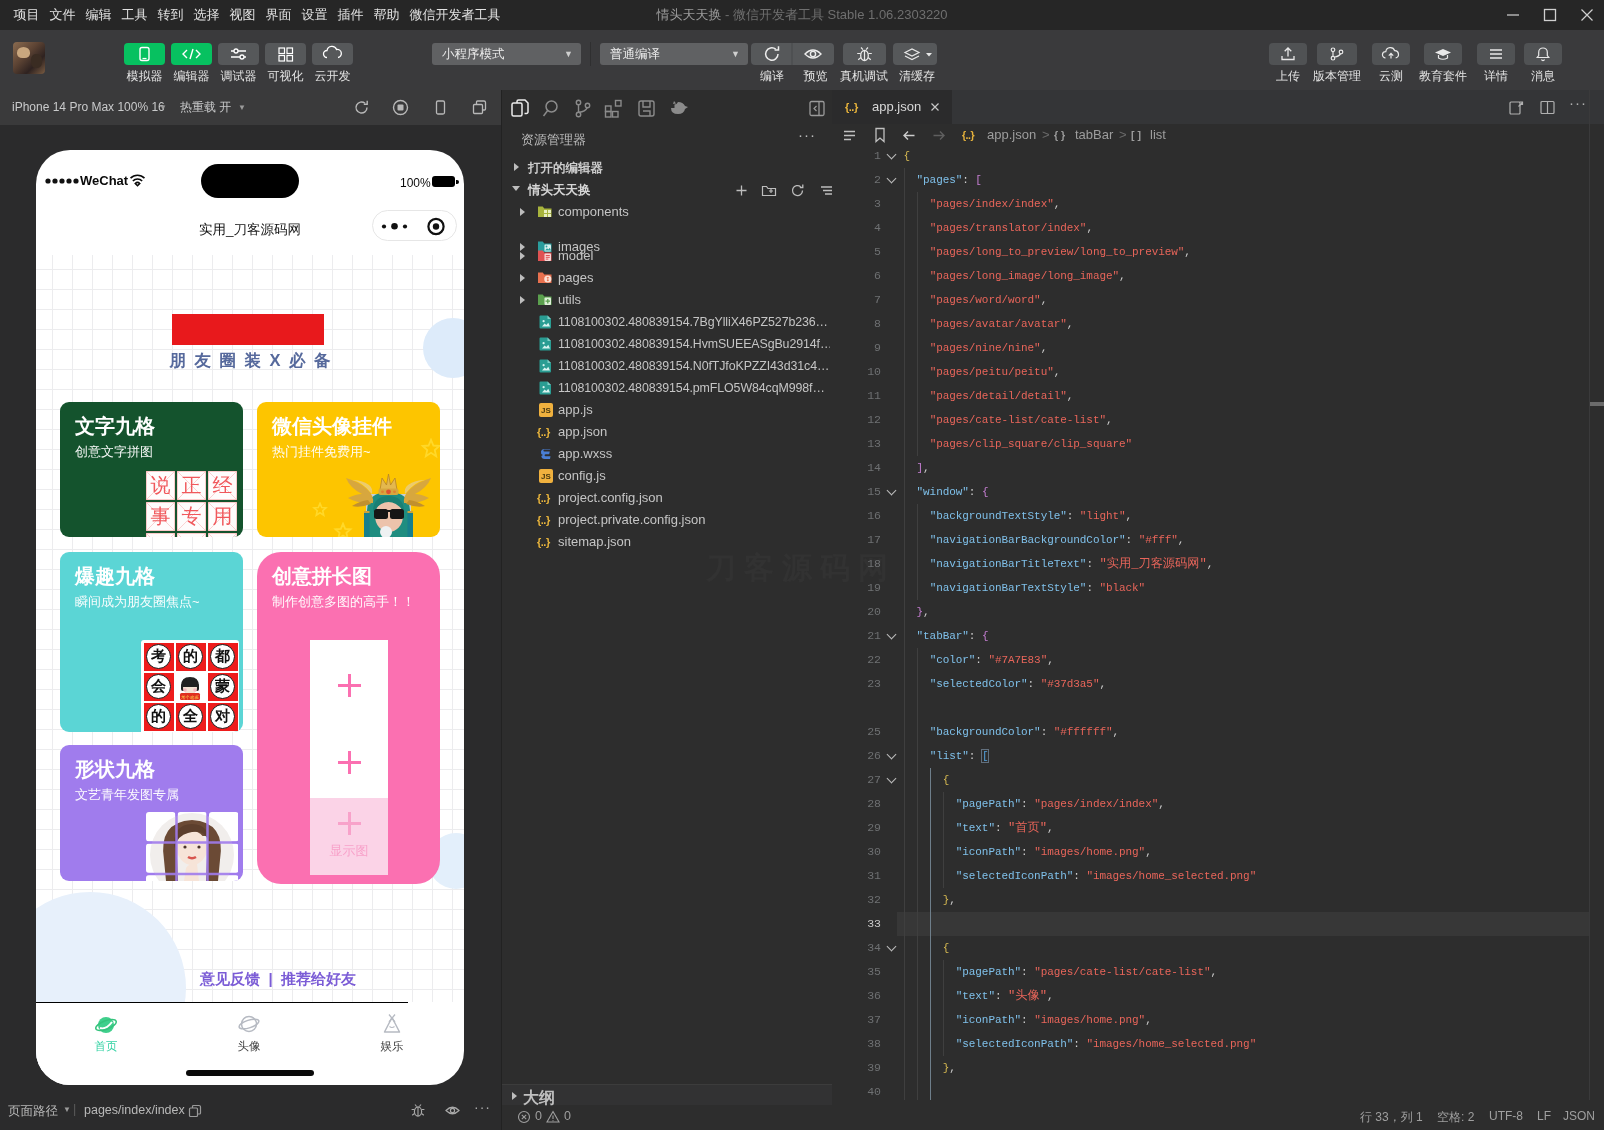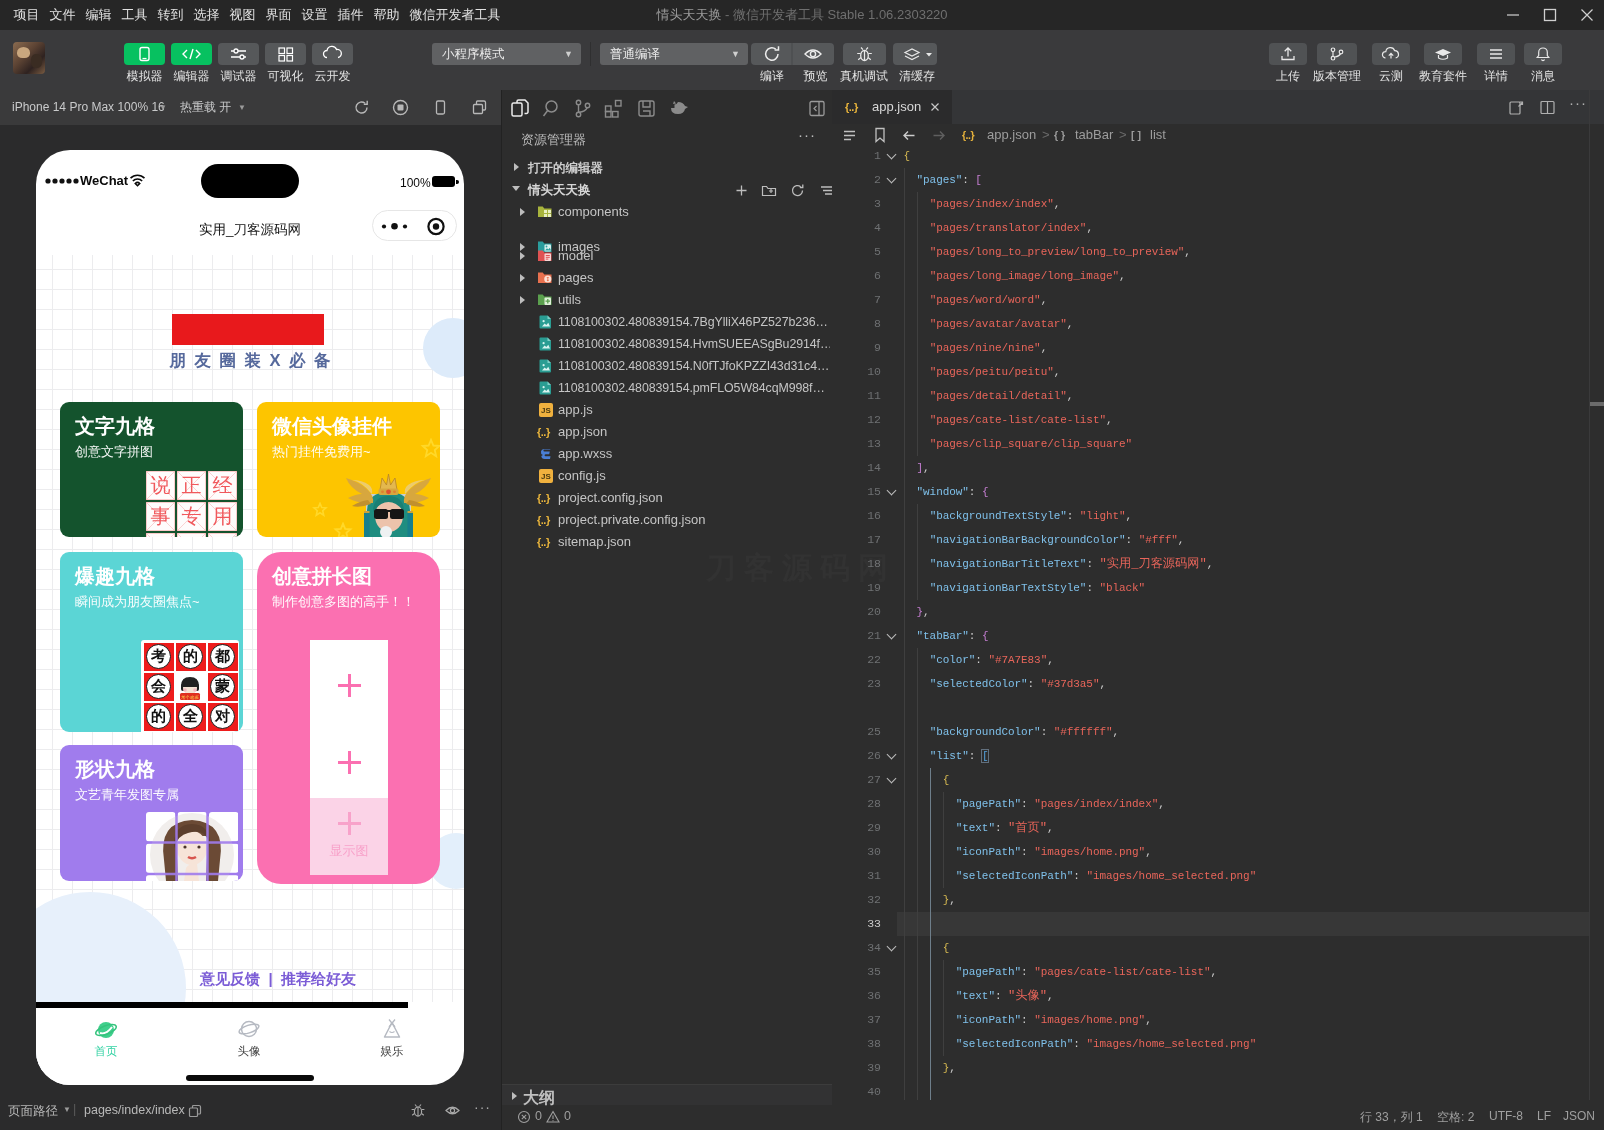--- a/index.html
+++ b/index.html
@@ -414,21 +414,21 @@
             </g>
             <g stroke="#a07ced" stroke-width="2.5">
                 <path d="M30.5 0 V69 M61.5 0 V69 M0 30.5 H92 M0 62 H92" opacity="0.9"></path>
               </g>
           </svg>
         </div>
       </div>
 
       <div class="abs" style="left:0;top:820px;width:484px;text-align:center;font-size:15px;font-weight:bold;color:#7b5cd6;">意见反馈&nbsp;&nbsp;|&nbsp;&nbsp;推荐给好友</div>
 
-      <div class="abs" style="left:0;top:851.5px;width:372px;height:83.5px;background:#fff;border-top:6px solid #000000;">
+      <div class="abs" style="left:0;top:851.5px;width:372px;height:83.5px;background:#fff;border-top:1px solid #000000;">
         <svg class="abs" style="left:59px;top:11px;" width="22" height="22" viewBox="0 0 22 22">
           <circle cx="11" cy="11" r="8" fill="#3fcf8c"></circle>
           <path d="M5 14 Q11 16 17 8" stroke="#fff" stroke-width="2" fill="none"></path>
           <ellipse cx="11" cy="11" rx="10.8" ry="4.2" fill="none" stroke="#35c37d" stroke-width="1.5" transform="rotate(-20 11 11)"></ellipse>
         </svg>
         <div class="abs" style="left:39px;top:36px;width:62px;text-align:center;font-size:11.5px;color:#37d3a5;">首页</div>
         <svg class="abs" style="left:202px;top:10px;" width="22" height="22" viewBox="0 0 22 22">
           <circle cx="11" cy="11" r="7.5" fill="none" stroke="#b6bac2" stroke-width="1.5"></circle>
           <ellipse cx="11" cy="11" rx="10.3" ry="3.8" fill="none" stroke="#b6bac2" stroke-width="1.5" transform="rotate(-18 11 11)"></ellipse>
         </svg>

